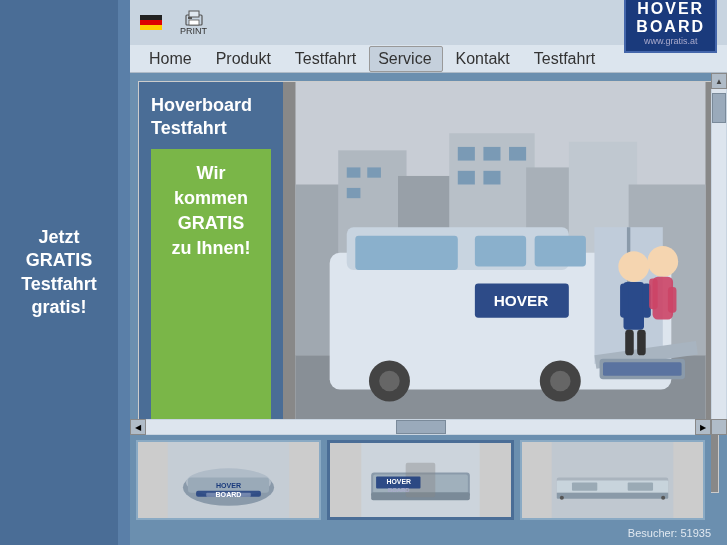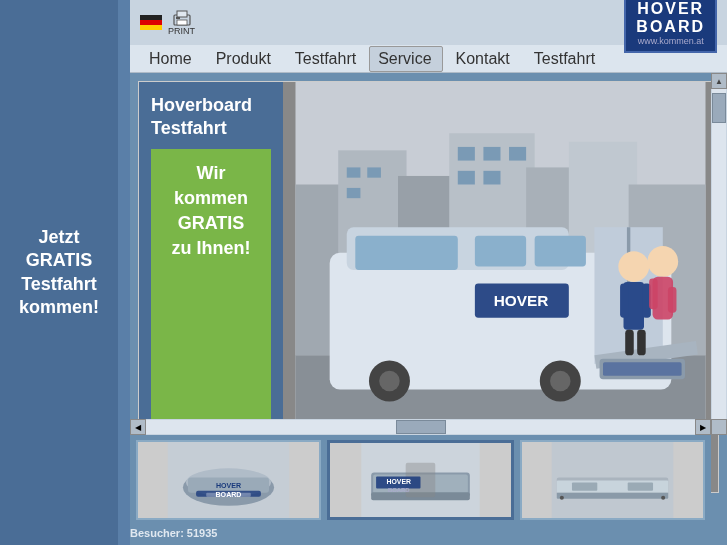--- a/index.html
+++ b/index.html
@@ -50,21 +50,21 @@
       background: #c8d4e0;
       display: flex;
       align-items: center;
       justify-content: space-between;
       padding: 0 10px;
     }
 
     .top-bar-left {
       display: flex;
       align-items: center;
-      gap: 6px;
+      gap: 18px;
     }
 
     .print-area {
       display: flex;
       flex-direction: column;
       align-items: center;
       font-size: 10px;
       color: #333;
       cursor: pointer;
     }
@@ -288,28 +288,27 @@
 
     .thumb-item.active-thumb {
       border-color: #4a6d96;
       border-width: 3px;
     }
 
     
     .visitor-bar {
       position: absolute;
       bottom: 4px;
-      left: 130px;
+      left: 142px;
       right: 16px;
       height: 16px;
       background: #6b8faf;
       display: flex;
       align-items: center;
-      justify-content: flex-start;
-      font-weight: bold;
+      justify-content: flex-end;
     }
 
     .visitor-text {
       font-size: 11px;
       color: #e0e8f0;
     }
 
     
     .corner-btn {
       position: absolute;
@@ -338,21 +337,21 @@
     }
   </style>
 </head>
 <body>
 
 <div class="left-sidebar">
   <div class="sidebar-cta">
     <span>Jetzt</span><br>
     <span>GRATIS</span><br>
     <span>Testfahrt</span><br>
-    <span>kommen!</span>
+    <span>gratis!</span>
   </div>
 </div>
 
 <div class="main-area">
 
   <div class="top-bar">
     <div class="top-bar-left">
 
       <svg width="22" height="15">
         <rect x="0" y="0" width="22" height="5" fill="#222"></rect>
@@ -367,21 +366,21 @@
           <rect x="4" y="10" width="10" height="5" rx="0" fill="white" stroke="#555" stroke-width="0.8"></rect>
           <rect x="3" y="7" width="4" height="2" fill="#555"></rect>
         </svg>
         <span style="font-size:9px;color:#333;">PRINT</span>
       </div>
     </div>
 
     <div class="logo-box">
       <div style="font-size:16px;font-weight:900;letter-spacing:2px;color:white;">HOVER</div>
       <div style="font-size:16px;font-weight:900;letter-spacing:2px;color:white;">BOARD</div>
-      <div style="font-size:9px;color:#aac;font-weight:normal;">www.kommen.at</div>
+      <div style="font-size:9px;color:#aac;font-weight:normal;">www.gratis.at</div>
     </div>
   </div>
 
   <div class="nav-bar">
     <div class="nav-item">Home</div>
     <div class="nav-item">Produkt</div>
     <div class="nav-item">Testfahrt</div>
     <div class="nav-item active">Service</div>
     <div class="nav-item">Kontakt</div>
     <div class="nav-item">Testfahrt</div>

